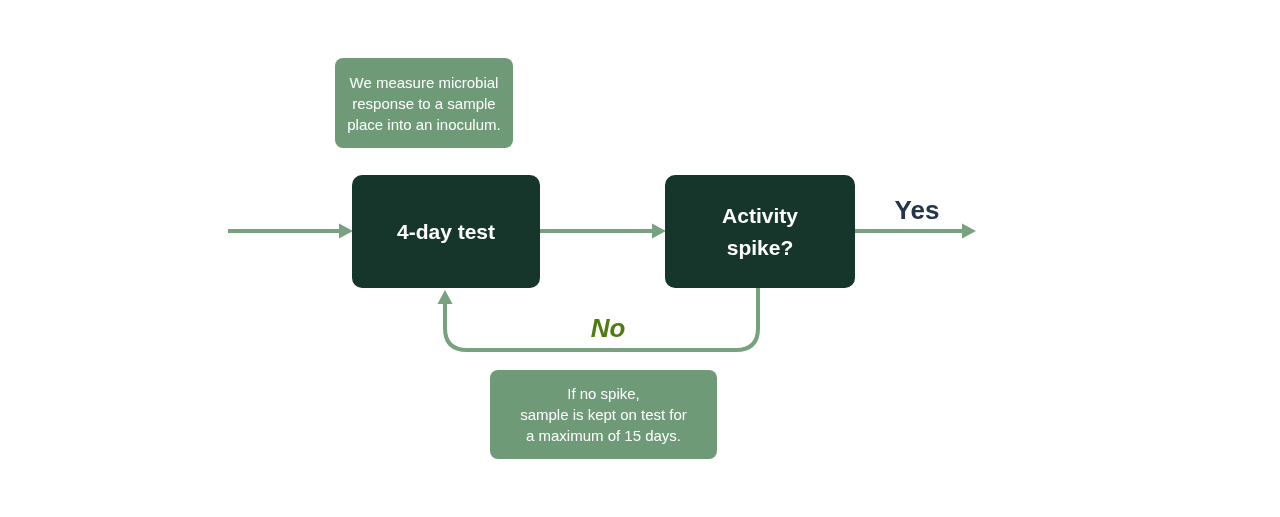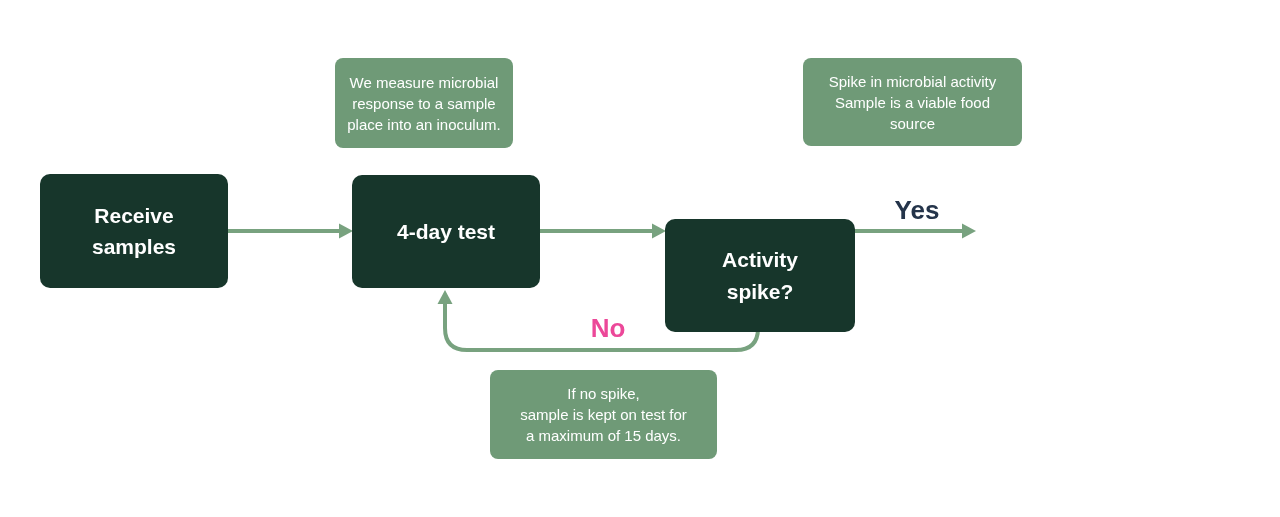--- a/index.html
+++ b/index.html
@@ -48,21 +48,21 @@
   }
   .connectors {
     position: absolute;
     left: 0;
     top: 0;
     width: 1280px;
     height: 517px;
   }
   #node-receive  { left: 40px;  top: 174px; width: 188px; height: 114px; }
   #node-test     { left: 352px; top: 175px; width: 188px; height: 113px; }
-  #node-spike    { left: 665px; top: 175px; width: 190px; height: 113px; margin-top: 44px; }
+  #node-spike    { left: 665px; top: 175px; width: 190px; height: 113px; }
   #node-results  { left: 975px; top: 155px; width: 258px; height: 150px; }
   #note-test     { left: 335px; top: 58px;  width: 178px; height: 90px;  }
   #note-spike    { left: 803px; top: 58px;  width: 219px; height: 88px;  }
   #note-loop     { left: 490px; top: 370px; width: 227px; height: 89px;  }
   #label-yes     { left: 887px; top: 195px; width: 60px; }
   #label-no      { left: 578px; top: 313px; width: 60px; }
 </style>
 </head>
 <body>
 
@@ -75,50 +75,41 @@
     <line x1="540" y1="231" x2="654" y2="231" stroke-width="4" stroke="#78A27F"></line>
     <polygon points="666,231 652,223.5 652,238.5" fill="#78A27F"></polygon>
 
     <line x1="855" y1="231" x2="964" y2="231" stroke-width="4" stroke="#78A27F"></line>
     <polygon points="976,231 962,223.5 962,238.5" fill="#78A27F"></polygon>
 
     <path d="M 758 287 L 758 328 Q 758 350 736 350 L 467 350 Q 445 350 445 328 L 445 304" fill="none" stroke-width="4" stroke="#78A27F"></path>
     <polygon points="445,290 437.5,304 452.5,304" fill="#78A27F"></polygon>
   </svg>
 
-  <div class="node" id="node-receive" style="background-color: rgb(23, 54, 43);">
-    <span style="color: rgb(255, 255, 255);">Receive
-samples</span>
-  </div>
 
   <div class="node" id="node-test" style="background-color: rgb(23, 54, 43);">
     <span style="color: rgb(255, 255, 255);">4-day test</span>
   </div>
 
   <div class="node" id="node-spike" style="background-color: rgb(23, 54, 43);">
     <span style="color: rgb(255, 255, 255);">Activity
 spike?</span>
   </div>
 
 
   <div class="note" id="note-test" style="background-color: rgb(111, 154, 119);">
     <span style="color: rgb(255, 255, 255);">We measure microbial
 response to a sample
 place into an inoculum.</span>
   </div>
 
-  <div class="note" id="note-spike" style="background-color: rgb(111, 154, 119);">
-    <span style="color: rgb(255, 255, 255);">Spike in microbial activity
-Sample is a viable food
-source</span>
-  </div>
 
   <div class="note" id="note-loop" style="background-color: rgb(111, 154, 119); text-align: center;">
     <span style="color: rgb(255, 255, 255);">If no spike,
 sample is kept on test for
 a maximum of 15 days.</span>
   </div>
 
   <div class="edge-label" id="label-yes" style="color: rgb(36, 52, 74);">Yes</div>
 
-  <div class="edge-label" id="label-no" style="color: #ec4899;">No</div>
+  <div class="edge-label" id="label-no" style="color: #4d7c0f; font-style: italic;">No</div>
 
 </div>
 
 </body></html>

